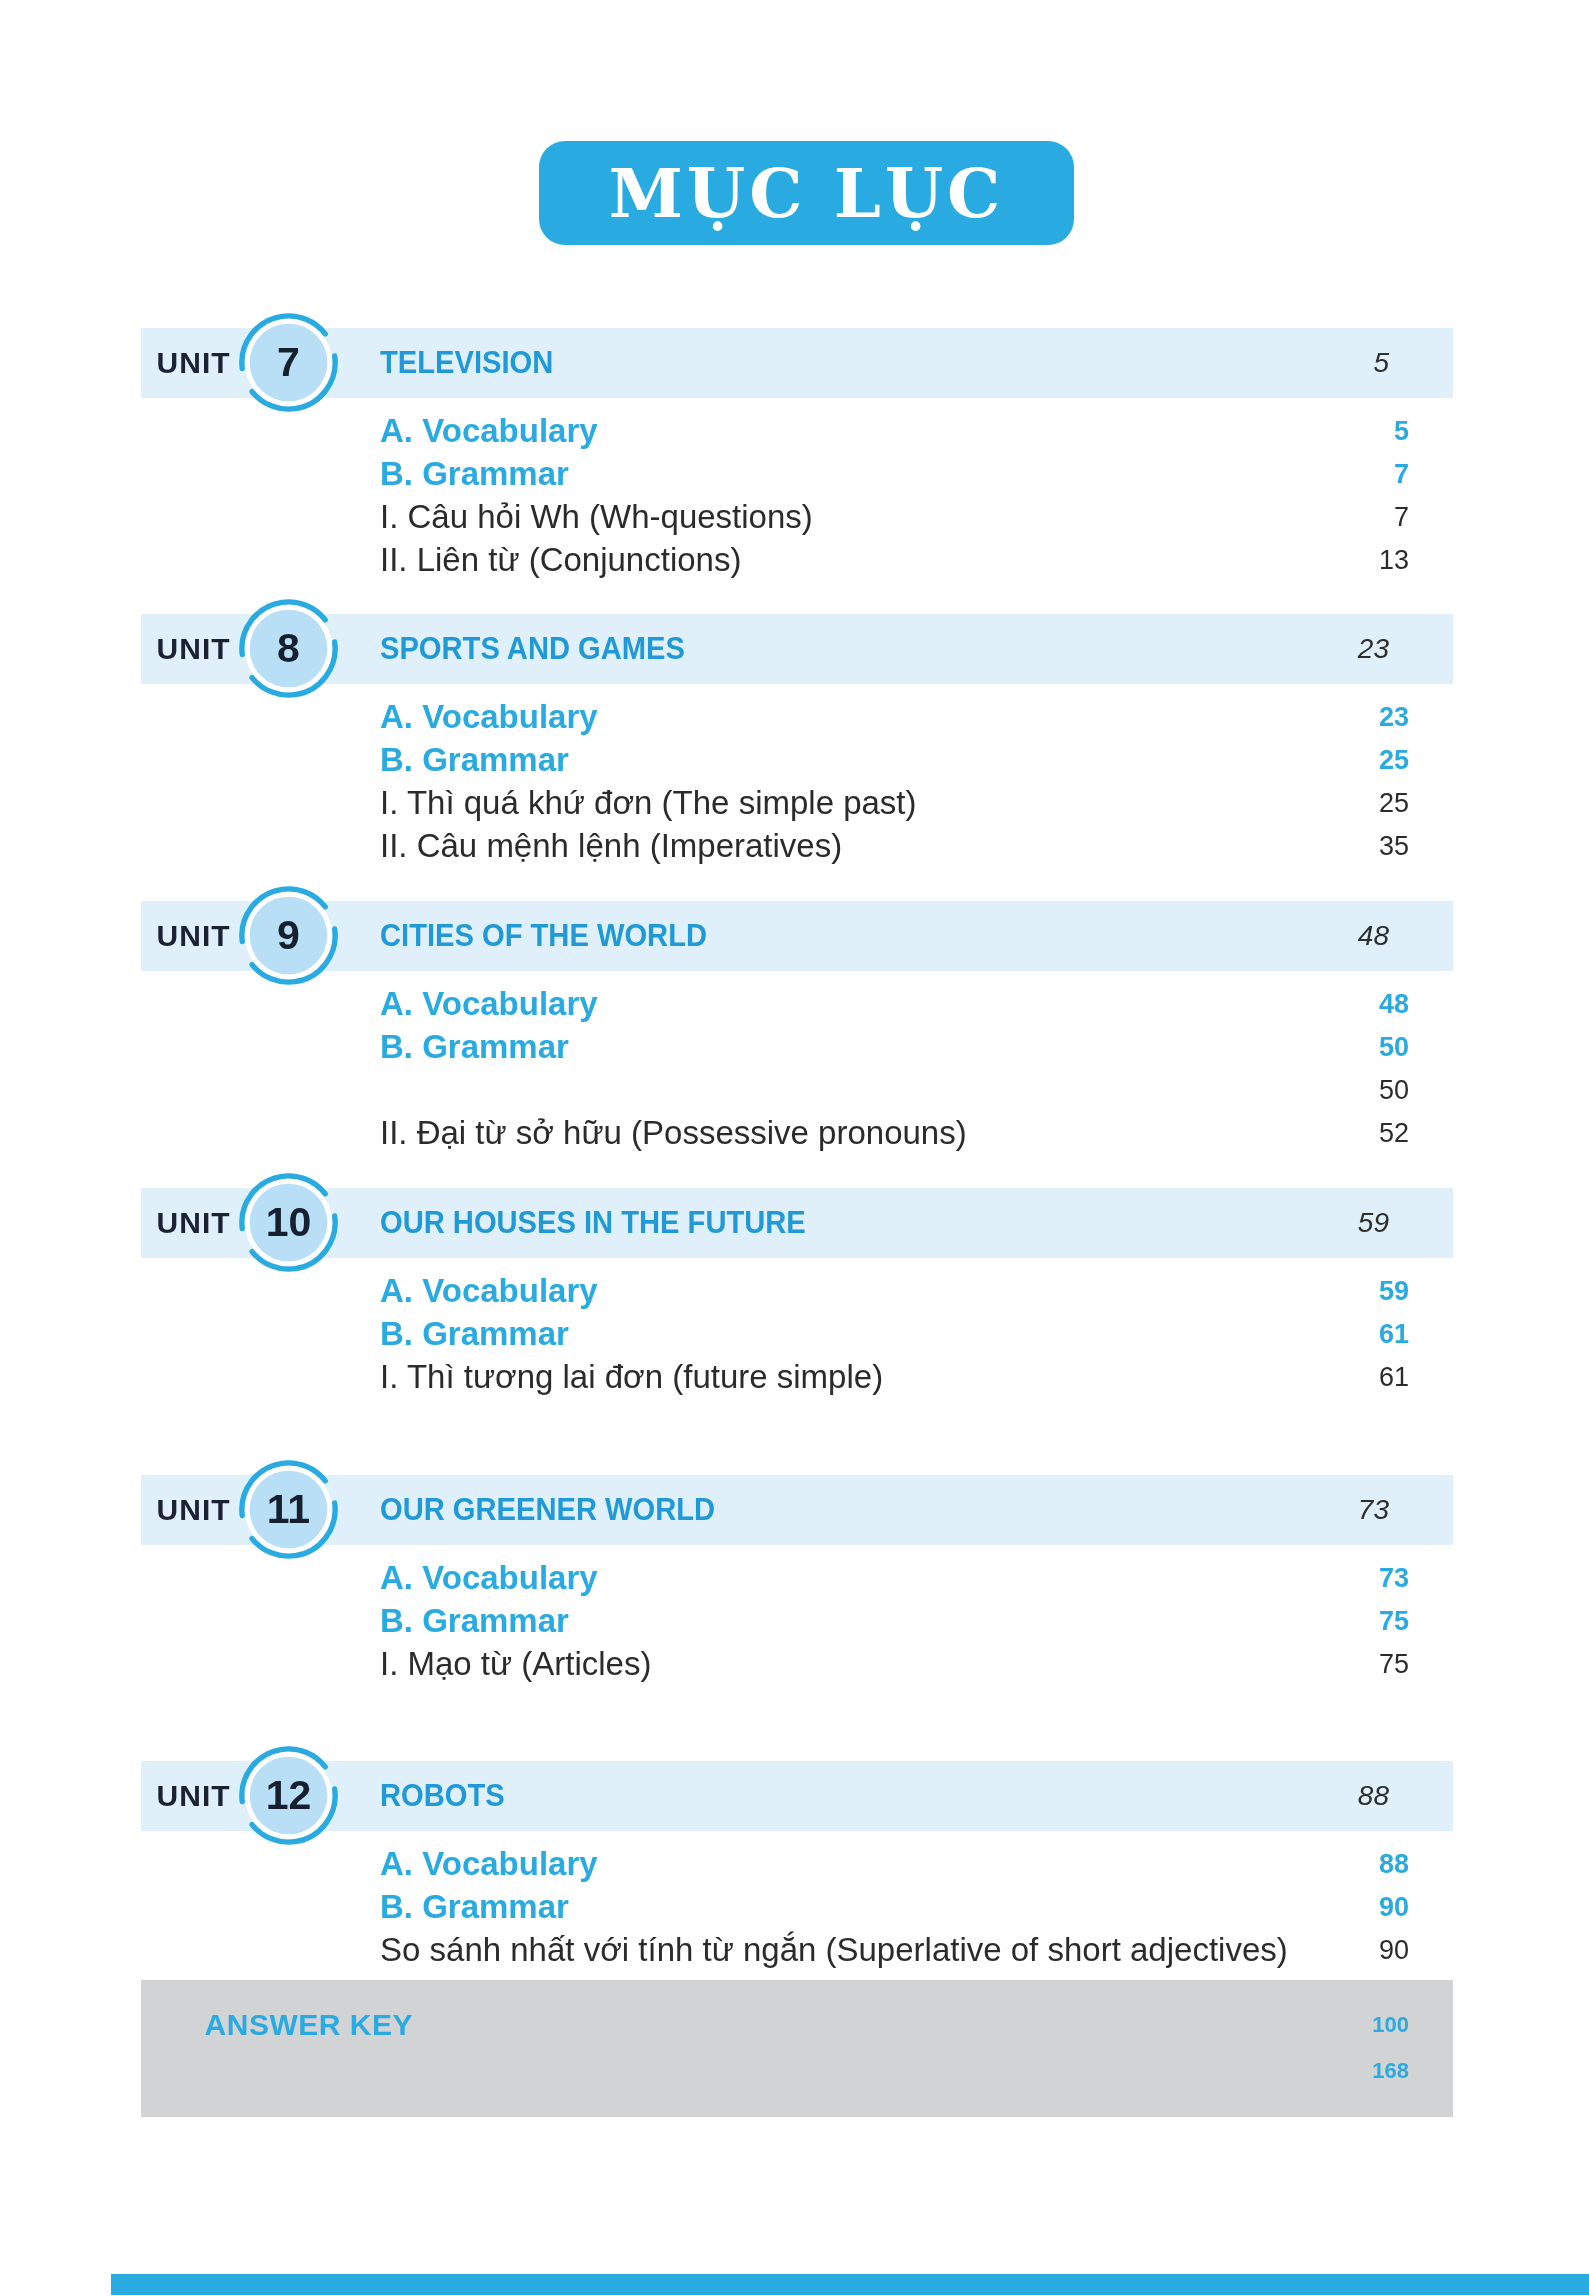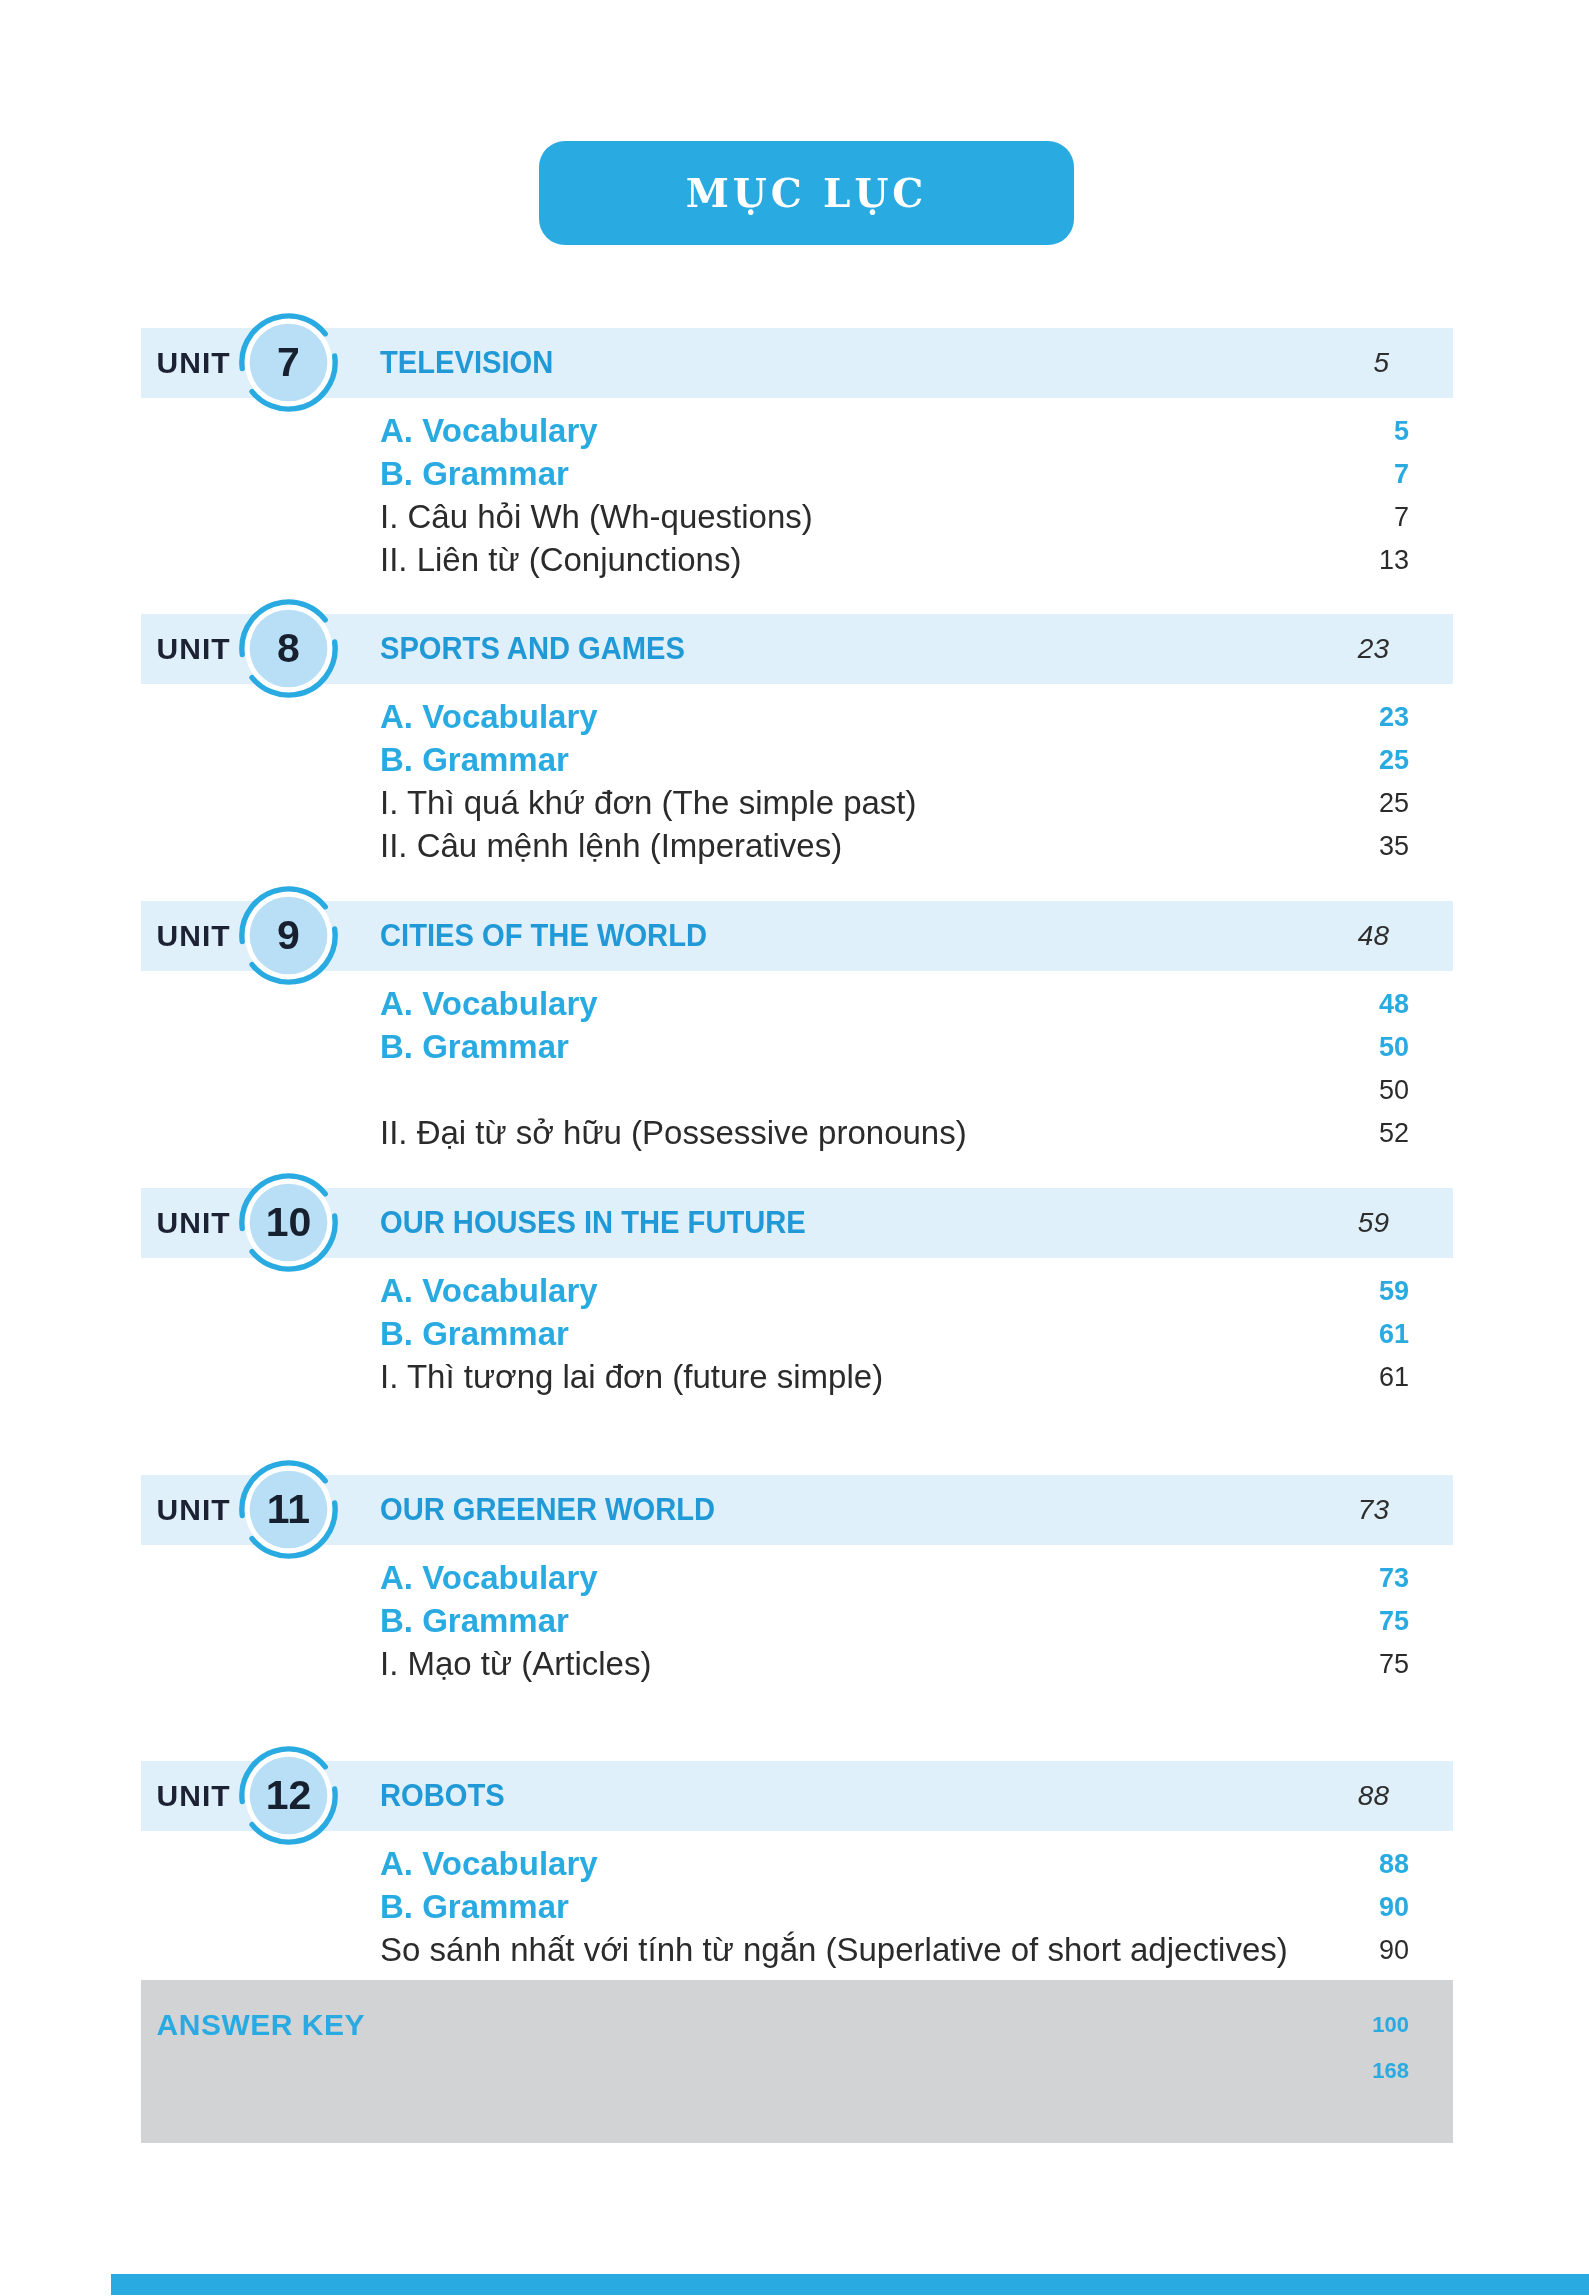--- a/index.html
+++ b/index.html
@@ -7,21 +7,21 @@
     width:1590px;height:2297px;position:relative;background:#ffffff;
     font-family:"Liberation Sans", sans-serif;overflow:hidden;
   }
   
   .banner{
     position:absolute;top:141px;left:539px;width:535px;height:104px;
     background:#29ABE2;border-radius:26px;
     display:flex;align-items:center;justify-content:center;
   }
   .banner-text{
-    font-family:"DejaVu Serif", serif;font-weight:bold;font-size:39px;
+    font-family:"DejaVu Serif", serif;font-weight:bold;font-size:67px;
     color:#ffffff;letter-spacing:3.9px;
   }
   
   .unit{position:absolute;left:141px;width:1312px;}
   .unit-bar{position:relative;height:70px;background:#DFF0FA;}
   .unit-word{
     position:absolute;left:15.6px;top:50%;transform:translateY(-50%);
     font-size:30px;font-weight:bold;color:#1D2134;letter-spacing:1px;
   }
   .badge{position:absolute;left:96px;top:-16.6px;width:103px;height:103px;}
@@ -41,22 +41,22 @@
     font-size:28px;font-style:italic;color:#2e2e2e;
   }
   .unit-items{margin-top:11.7px;}
   .toc-row{height:43px;display:flex;align-items:center;}
   .row-label{margin-left:239px;font-size:33px;color:#2b2b2b;white-space:nowrap;}
   .row-page{margin-left:auto;margin-right:44px;font-size:27px;color:#2b2b2b;}
   .toc-row.accent .row-label,
   .toc-row.accent .row-page{color:#29ABE2;font-weight:bold;}
   
   .footer-box{
-    position:absolute;left:141px;top:1980px;width:1312px;height:163px;
-    background:#D2D3D4;box-sizing:border-box;padding-top:21.5px;
+    position:absolute;left:141px;top:1980px;width:1312px;height:137px;
+    background:#D2D3D4;box-sizing:border-box;padding-top:21.5px;padding-left:48px;
   }
   .footer-row{height:46px;display:flex;align-items:center;}
   .footer-label{
     margin-left:15.6px;font-size:30px;font-weight:bold;color:#29ABE2;
     letter-spacing:0.5px;white-space:nowrap;
   }
   .footer-page{margin-left:auto;margin-right:44px;font-size:22px;font-weight:bold;color:#29ABE2;text-align:center;}
   
   .bottom-strip{
     position:absolute;left:111px;right:0;top:2274px;height:20.5px;background:#29ABE2;

